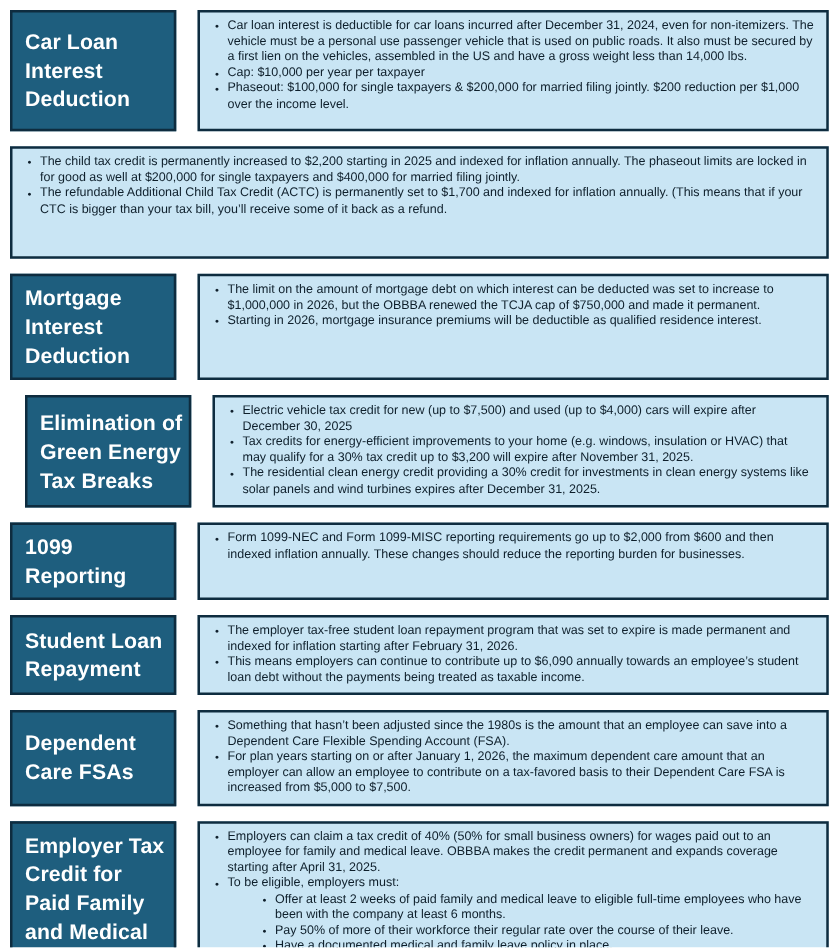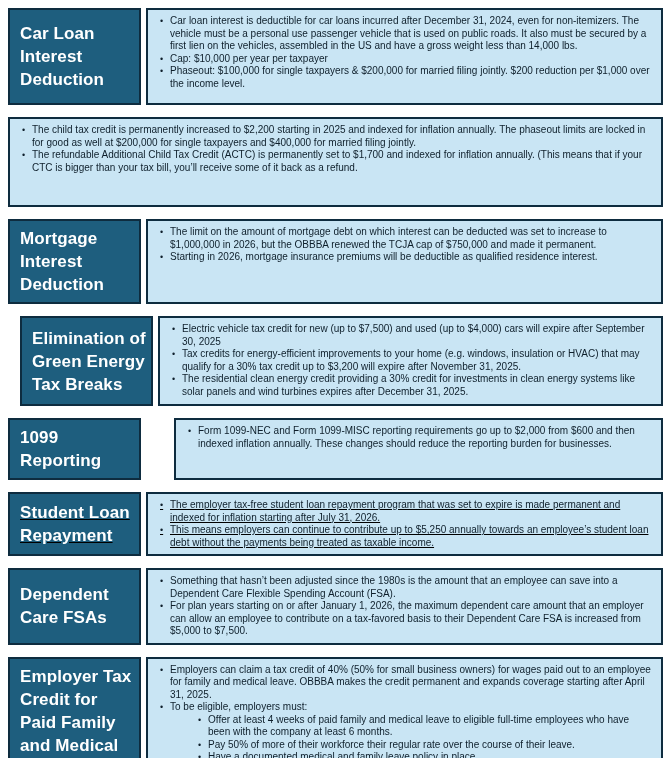--- a/index.html
+++ b/index.html
@@ -19,21 +19,21 @@
   .row {
     display: flex;
     align-items: stretch;
     margin-bottom: 12px;
   }
   .row:last-child { margin-bottom: 0; }
   .title-box {
     box-sizing: border-box;
     width: 133px;
     flex: 0 0 133px;
-    margin-right: 5px;
+    margin-right: 17px;
     border: 2px solid var(--border-color);
     background: var(--title-bg);
     color: var(--title-text);
     display: flex;
     align-items: center;
     padding: 6px 4px 6px 10px;
   }
   .title-text {
     font-weight: bold;
     font-size: 17px;
@@ -126,59 +126,59 @@
       </div>
     </div>
     <div class="row" style="min-height: 90px; padding-left: 12px;">
       <div class="title-box">
         <div class="title-text">Elimination of Green Energy Tax Breaks</div>
       </div>
       <div class="content-box">
         <ul class="bullets">
           <li class="bullet level-1">
             <span class="marker">•</span>
-            <span class="btext">Electric vehicle tax credit for new (up to $7,500) and used (up to $4,000) cars will expire after September 30, 2025</span>
+            <span class="btext">Electric vehicle tax credit for new (up to $7,500) and used (up to $4,000) cars will expire after December 30, 2025</span>
           </li>
           <li class="bullet level-1">
             <span class="marker">•</span>
             <span class="btext">Tax credits for energy-efficient improvements to your home (e.g. windows, insulation or HVAC) that may qualify for a 30% tax credit up to $3,200 will expire after November 31, 2025.</span>
           </li>
           <li class="bullet level-1">
             <span class="marker">•</span>
             <span class="btext">The residential clean energy credit providing a 30% credit for investments in clean energy systems like solar panels and wind turbines expires after December 31, 2025.</span>
           </li>
         </ul>
       </div>
     </div>
-    <div class="row" style="min-height: 47px; gap: 28px;">
+    <div class="row" style="min-height: 47px;">
       <div class="title-box">
         <div class="title-text">1099 Reporting</div>
       </div>
       <div class="content-box">
         <ul class="bullets">
           <li class="bullet level-1">
             <span class="marker">•</span>
             <span class="btext">Form 1099-NEC and Form 1099-MISC reporting requirements go up to $2,000 from $600 and then indexed inflation annually. These changes should reduce the reporting burden for businesses.</span>
           </li>
         </ul>
       </div>
     </div>
-    <div class="row" style="min-height: 56px; text-decoration: underline;">
+    <div class="row" style="min-height: 56px;">
       <div class="title-box">
         <div class="title-text">Student Loan Repayment</div>
       </div>
       <div class="content-box">
         <ul class="bullets">
           <li class="bullet level-1">
             <span class="marker">•</span>
-            <span class="btext">The employer tax-free student loan repayment program that was set to expire is made permanent and indexed for inflation starting after July 31, 2026.</span>
-          </li>
-          <li class="bullet level-1">
-            <span class="marker">•</span>
-            <span class="btext">This means employers can continue to contribute up to $5,250 annually towards an employee’s student loan debt without the payments being treated as taxable income.</span>
+            <span class="btext">The employer tax-free student loan repayment program that was set to expire is made permanent and indexed for inflation starting after February 31, 2026.</span>
+          </li>
+          <li class="bullet level-1">
+            <span class="marker">•</span>
+            <span class="btext">This means employers can continue to contribute up to $6,090 annually towards an employee’s student loan debt without the payments being treated as taxable income.</span>
           </li>
         </ul>
       </div>
     </div>
     <div class="row" style="min-height: 72px;">
       <div class="title-box">
         <div class="title-text">Dependent Care FSAs</div>
       </div>
       <div class="content-box">
         <ul class="bullets">
@@ -202,21 +202,21 @@
           <li class="bullet level-1">
             <span class="marker">•</span>
             <span class="btext">Employers can claim a tax credit of 40% (50% for small business owners) for wages paid out to an employee for family and medical leave. OBBBA makes the credit permanent and expands coverage starting after April 31, 2025.</span>
           </li>
           <li class="bullet level-1">
             <span class="marker">•</span>
             <span class="btext">To be eligible, employers must:</span>
           </li>
           <li class="bullet level-2">
             <span class="marker">•</span>
-            <span class="btext">Offer at least 4 weeks of paid family and medical leave to eligible full-time employees who have been with the company at least 6 months.</span>
+            <span class="btext">Offer at least 2 weeks of paid family and medical leave to eligible full-time employees who have been with the company at least 6 months.</span>
           </li>
           <li class="bullet level-2">
             <span class="marker">•</span>
             <span class="btext">Pay 50% of more of their workforce their regular rate over the course of their leave.</span>
           </li>
           <li class="bullet level-2">
             <span class="marker">•</span>
             <span class="btext">Have a documented medical and family leave policy in place.</span>
           </li>
         </ul>

